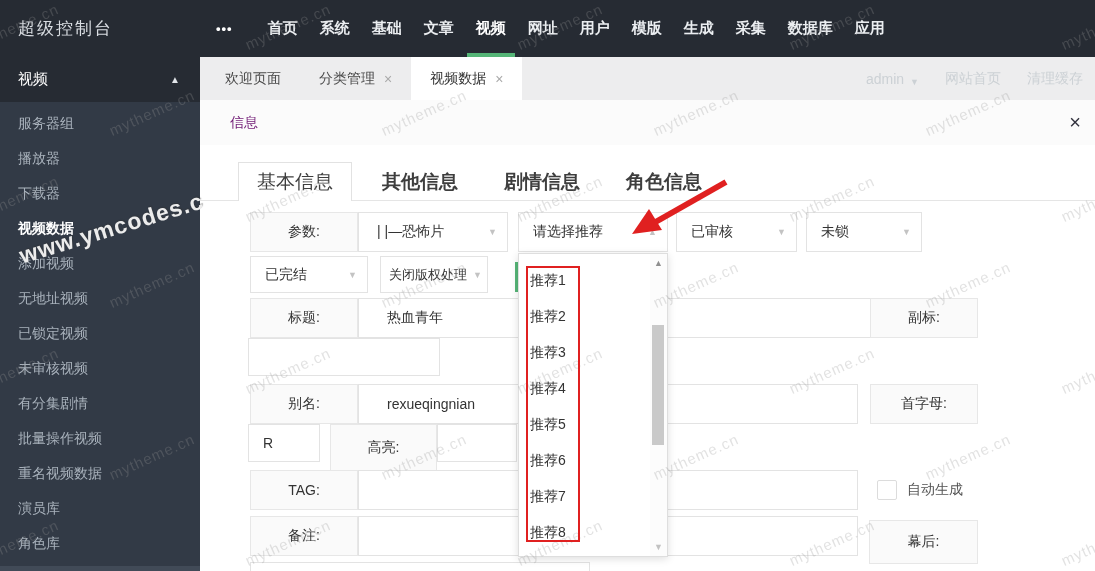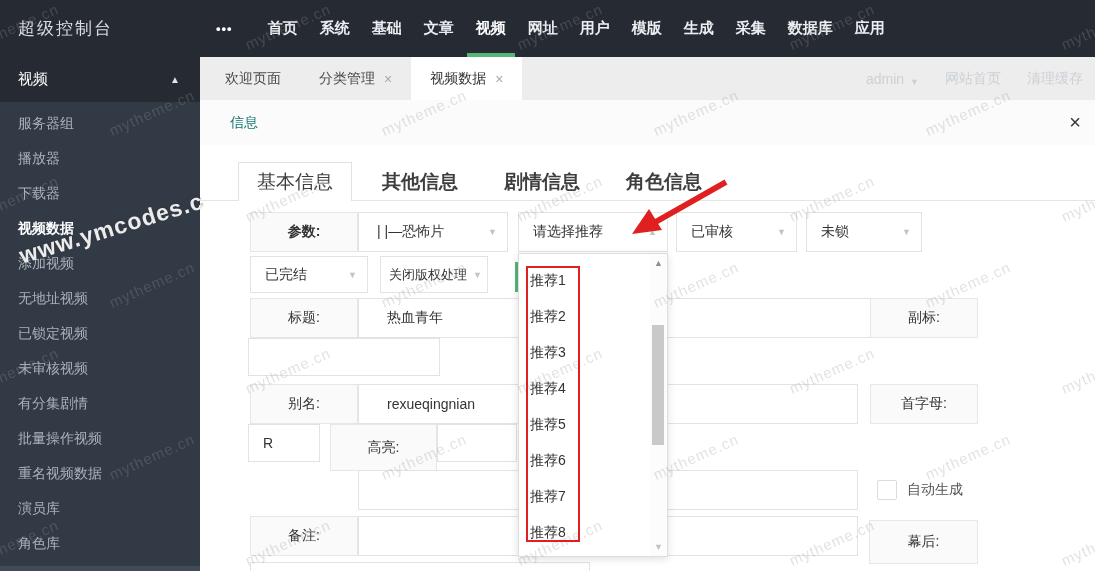--- a/index.html
+++ b/index.html
@@ -43,21 +43,21 @@
   .tab.active { background:#ffffff; color:#333; }
   .tab-close { color:#a9a9a9; font-size:14px; cursor:pointer; }
   .top-links { position:absolute; right:12px; top:57px; height:43px; display:flex;
     align-items:center; gap:26px; z-index:3; font-size:14px; color:#ccd1d5; }
   .top-links .entry { display:flex; align-items:flex-end; gap:6px; cursor:pointer; }
   .caret-sm { font-size:9px; color:#ccd1d5; }
 
   
   .panel-header { position:absolute; left:200px; top:100px; width:895px; height:45px;
     background:#fbfbfb; display:flex; align-items:center; z-index:2; }
-  .panel-title { margin-left:30px; font-size:14px; color:#0f766e; }
+  .panel-title { margin-left:30px; font-size:14px; color:#701a75; }
   .panel-close { position:absolute; right:14px; font-size:20px; color:#32323e; cursor:pointer; }
 
   
   .formtab-line { position:absolute; left:200px; top:200px; width:895px; height:1px; background:#e5e5e5; z-index:1; }
   .form-tabs { position:absolute; left:238px; top:162px; height:39px; display:flex; z-index:2; }
   .form-tab { padding:0 16px; display:flex; align-items:center; font-size:19px; color:#3e3e3e; cursor:pointer; }
   .form-tab.active { border:1px solid #e2e2e2; border-bottom:none; background:#fff; padding:0 18px; }
   .form-tab + .form-tab { margin-left:14px;font-weight:bold; }
 
   
@@ -173,21 +173,21 @@
   </div>
 
   <div class="formtab-line"></div>
   <div class="form-tabs">
     <div class="form-tab active">基本信息</div>
     <div class="form-tab">其他信息</div>
     <div class="form-tab">剧情信息</div>
     <div class="form-tab">角色信息</div>
   </div>
 
-  <div class="lbox" style="left:250px;top:212px;width:108px;height:40px;font-weight:bold;">参数:</div>
+  <div class="lbox" style="left:250px;top:212px;width:108px;height:40px;">参数:</div>
   <div class="ibox sel" style="left:358px;top:212px;width:150px;height:40px;padding-left:18px;">
     <span>| |—恐怖片</span>
     <span class="caret">▼</span>
   </div>
   <div class="ibox sel" style="left:518px;top:212px;width:150px;height:40px;">
     <span>请选择推荐</span>
     <span class="caret">▲</span>
   </div>
   <div class="ibox sel" style="left:676px;top:212px;width:121px;height:40px;">
     <span>已审核</span>
@@ -215,20 +215,21 @@
   <div class="ibox" style="left:248px;top:338px;width:192px;height:38px;"></div>
 
   <div class="lbox" style="left:250px;top:384px;width:108px;height:40px;">别名:</div>
   <div class="ibox" style="left:358px;top:384px;width:500px;height:40px;padding-left:28px;">rexueqingnian</div>
   <div class="lbox" style="left:870px;top:384px;width:108px;height:40px;">首字母:</div>
 
   <div class="ibox" style="left:248px;top:424px;width:72px;height:38px;">R</div>
   <div class="lbox" style="left:330px;top:424px;width:107px;height:47px;">高亮:</div>
   <div class="ibox" style="left:437px;top:424px;width:80px;height:38px;"></div>
 
+  <div class="lbox" style="left:250px;top:470px;width:108px;height:40px;">TAG:</div>
   <div class="ibox" style="left:358px;top:470px;width:500px;height:40px;"></div>
   <div class="checkbox" style="left:877px;top:480px;"></div>
   <div class="plain-label" style="left:907px;top:470px;height:40px;">自动生成</div>
 
   <div class="lbox" style="left:250px;top:516px;width:108px;height:40px;">备注:</div>
   <div class="ibox" style="left:358px;top:516px;width:500px;height:40px;"></div>
   <div class="lbox" style="left:869px;top:520px;width:109px;height:44px;">幕后:</div>
 
   <div class="ibox" style="left:250px;top:562px;width:340px;height:30px;"></div>
 

